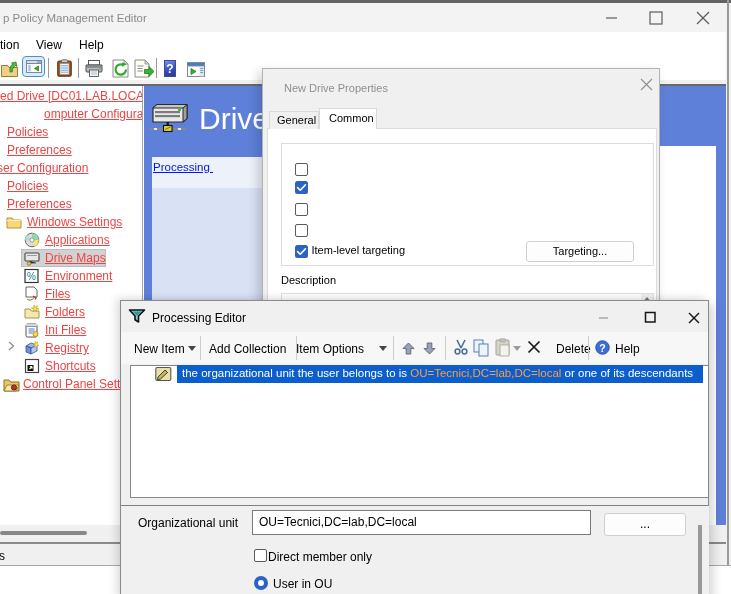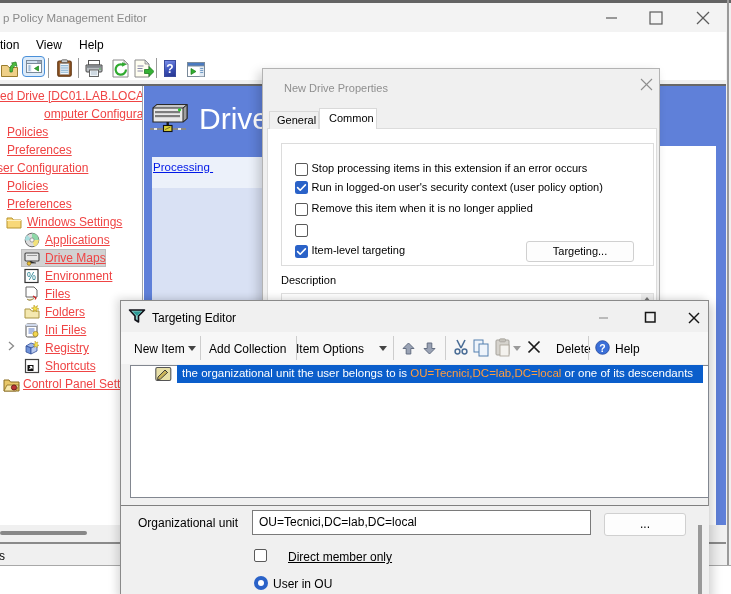--- a/index.html
+++ b/index.html
@@ -220,29 +220,26 @@
   <div class="abs" style="left:4px;top:59px;width:390px;height:463px;background:#fff;border:1px solid #dcdcdc;"></div>
 
   <div class="abs" style="left:6px;top:42px;width:50px;height:18px;background:#f0f0f0;border:1px solid #d9d9d9;border-bottom:none;"></div>
   <div class="abs d11" style="left:14px;top:44.5px;">General</div>
   <div class="abs" style="left:56px;top:39px;width:58px;height:21px;background:#fff;border:1px solid #d9d9d9;border-bottom:none;"></div>
   <div class="abs d11" style="left:66px;top:42.5px;">Common</div>
 
   <div class="abs" style="left:18px;top:74px;width:373px;height:123px;border:1px solid #dcdcdc;"></div>
 
   <div class="abs cb" style="left:32px;top:94px;"></div>
-  <div class="abs d11" style="left:48.5px;top:92.5px;">Stop processing items in this extension if an error occurs</div>
   <div class="abs cbon" style="left:32px;top:112px;">
         <svg width="13" height="13" viewBox="0 0 13 13">
           <path d="M2.6 6.6 L5.2 9.2 L10.4 3.9" fill="none" stroke="#fff" stroke-width="1.6" stroke-linecap="round" stroke-linejoin="round"></path>
         </svg>
       </div>
-  <div class="abs d11" style="left:48.5px;top:111.5px;">Run in logged-on user's security context (user policy option)</div>
   <div class="abs cb" style="left:32px;top:134px;"></div>
-  <div class="abs d11" style="left:48.5px;top:132.5px;">Remove this item when it is no longer applied</div>
   <div class="abs cb" style="left:32px;top:155px;"></div>
   <div class="abs cbon" style="left:32px;top:176px;">
         <svg width="13" height="13" viewBox="0 0 13 13">
           <path d="M2.6 6.6 L5.2 9.2 L10.4 3.9" fill="none" stroke="#fff" stroke-width="1.6" stroke-linecap="round" stroke-linejoin="round"></path>
         </svg>
       </div>
   <div class="abs d11" style="left:48.5px;top:174.5px;">Item-level targeting</div>
 
   <div class="abs" style="left:263px;top:172px;width:108px;height:21px;background:#fdfdfd;border:1px solid #d0d0d0;border-radius:3px;text-align:center;font-size:11px;line-height:19px;">Targeting...</div>
 
@@ -254,21 +251,21 @@
       </svg>
 </div>
 
 <div class="abs" id="te" style="left:120px;top:300px;width:589px;height:300px;background:#f0f0f0;border:1px solid #8a8a8a;box-shadow:-4px -2px 8px rgba(0,0,0,0.12), 5px 4px 9px rgba(0,0,0,0.14);">
 
   <div class="abs" style="left:0;top:0;width:587px;height:31px;background:#f0f0f0;"></div>
   <svg class="abs" id="funnel" style="left:7px;top:8px;" width="18" height="14" viewBox="0 0 18 14">
         <path d="M1.5 1 h15 l-6 6 v6 l-3.5 -2.2 v-3.8 z" fill="#8ecfca" stroke="#101018" stroke-width="1.6" stroke-linejoin="round"></path>
         <path d="M4.5 2.5 h9 l-4.5 4.2 z" fill="#2b9a96"></path>
       </svg>
-  <div class="abs t12" style="left:31px;top:10px;">Targeting Editor</div>
+  <div class="abs t12" style="left:31px;top:10px;">Processing Editor</div>
   <svg class="abs" style="left:472px;top:5px;" width="120" height="22" viewBox="0 0 120 22">
     <line x1="6" y1="12" x2="15" y2="12" stroke="#9d9d9d" stroke-width="1.3"></line>
     <rect x="52.5" y="6.5" width="9.5" height="9.5" fill="none" stroke="#161616" stroke-width="1.5"></rect>
     <line x1="96" y1="7" x2="106" y2="17" stroke="#161616" stroke-width="1.4"></line>
     <line x1="106" y1="7" x2="96" y2="17" stroke="#161616" stroke-width="1.4"></line>
   </svg>
 
   <div class="abs" id="tetoolbar" style="left:0;top:31px;width:587px;height:32px;background:#f7f7f7;">
     <div class="abs t12" style="left:13px;top:10px;">New Item</div>
     <svg class="abs" style="left:67px;top:14px;" width="8" height="5" viewBox="0 0 8 5">
@@ -328,21 +325,21 @@
   <div class="abs" style="left:61px;top:66px;font-size:11.5px;color:#fff;white-space:nowrap;">the organizational unit the user belongs to is <span style="color:#ff9d3f;">OU=Tecnici,DC=lab,DC=local</span> or one of its descendants</div>
 
   <div class="abs" style="left:0;top:197px;width:587px;height:8px;background:#f0f0f0;"></div>
   <div class="abs" style="left:0;top:204px;width:587px;height:1px;background:#808080;"></div>
 
   <div class="abs t12" style="left:17px;top:215px;">Organizational unit</div>
   <div class="abs" style="left:131px;top:209px;width:339px;height:25px;background:#fff;border:1px solid #7a7a7a;font-size:12px;line-height:23px;padding-left:6px;">OU=Tecnici,DC=lab,DC=local</div>
   <div class="abs" style="left:483px;top:212px;width:82px;height:23px;background:#fdfdfd;border:1px solid #d0d0d0;border-radius:3px;text-align:center;font-size:12px;line-height:21px;">...</div>
 
   <div class="abs" style="left:133px;top:248px;width:13px;height:13px;background:#fff;border:1px solid #5a5a5a;border-radius:2px;"></div>
-  <div class="abs t12" style="left:167px;top:249px;text-decoration:underline;">Direct member only</div>
+  <div class="abs t12" style="left:147px;top:249px;">Direct member only</div>
 
   <div class="abs" style="left:133px;top:275px;width:14px;height:14px;border-radius:50%;background:#2a62c8;"></div>
   <div class="abs" style="left:137px;top:279px;width:6px;height:6px;border-radius:50%;background:#fff;"></div>
   <div class="abs t12" style="left:152px;top:276px;">User in OU</div>
 
   <div class="abs" style="left:572px;top:205px;width:16px;height:89px;background:#f0f0f0;"></div>
   <div class="abs" style="left:577px;top:224px;width:4px;height:70px;background:#999;"></div>
 </div>
 
 </div>

